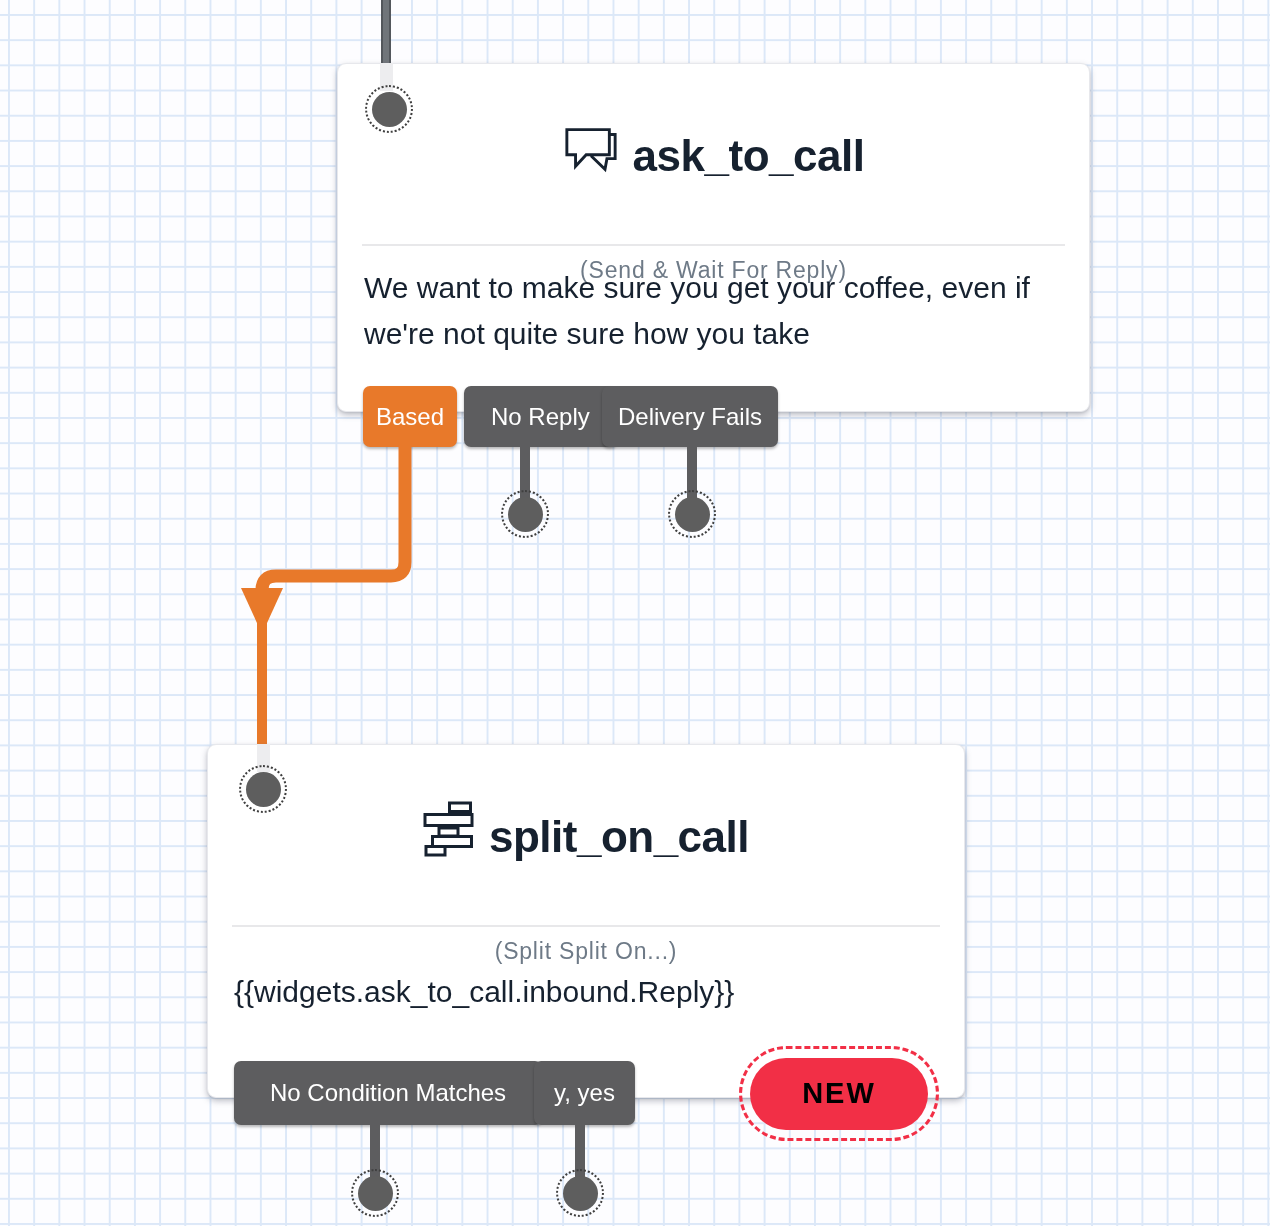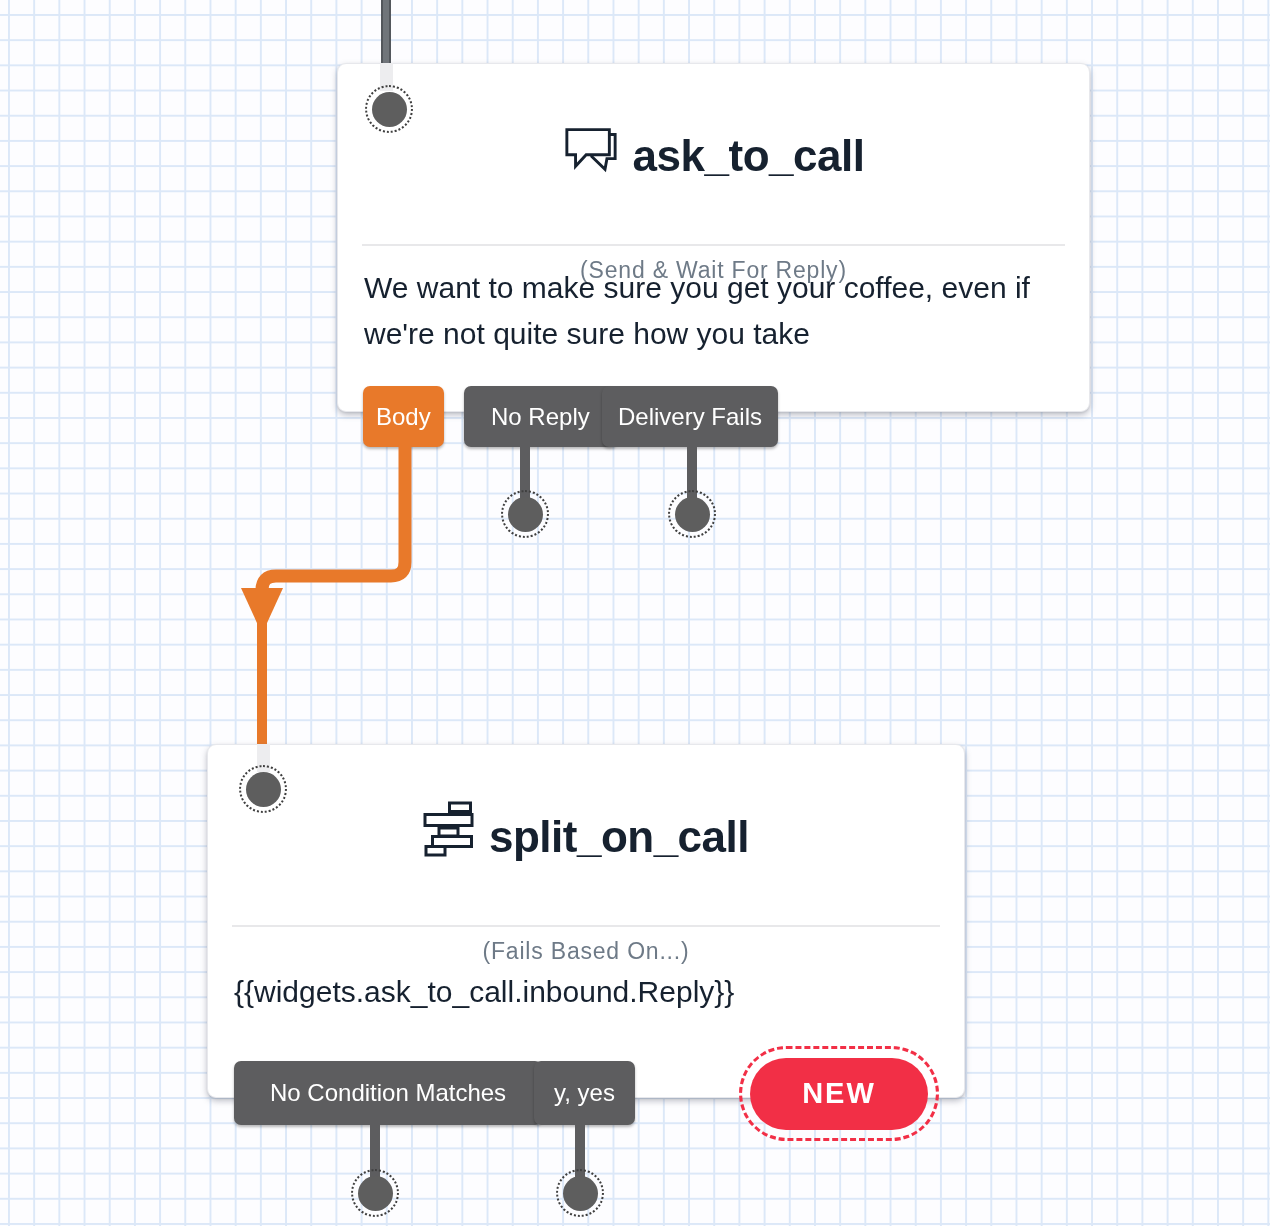--- a/index.html
+++ b/index.html
@@ -78,21 +78,21 @@
   
   .new-ring{
     position:absolute;left:531px;top:301px;width:200px;height:95px;
     border:3.5px dashed #f22f46;border-radius:48px;
     display:flex;align-items:center;justify-content:center;box-sizing:border-box;
     cursor:pointer;
   }
   .new-pill{
     width:178px;height:72px;background:#f22f46;border-radius:36px;
     display:flex;align-items:center;justify-content:center;
-    color:#ffffff;font-size:29px;font-weight:700;letter-spacing:2px;
+    color:#000000;font-size:29px;font-weight:700;letter-spacing:2px;
   }
 </style>
 </head>
 <body>
 
 <div class="canvas">
 
   <div class="incoming-line"></div>
 
   <div class="card card-ask">
@@ -109,21 +109,21 @@
       </svg>
       <span class="card-title">ask_to_call</span>
     </div>
 
     <div class="card-subtitle">(Send &amp; Wait For Reply)</div>
 
     <div class="card-divider"></div>
 
     <div class="card-body">We want to make sure you get your coffee, even if we're not quite sure how you take</div>
 
-    <div class="tbtn tbtn-orange" style="left:25px;top:322px;padding:0 13px;">Body</div>
+    <div class="tbtn tbtn-orange" style="left:25px;top:322px;padding:0 13px;">Based</div>
     <div class="tbtn" style="left:126px;top:322px;padding:0 27px;">No Reply</div>
     <div class="tbtn" style="left:264px;top:322px;padding:8px 16px;">Delivery Fails</div>
 
     <div class="stem" style="left:182px;top:376px;height:58px;"></div>
     <div class="dot-ring" style="left:163px;top:426px;">
         <div class="dot"></div>
       </div>
 
     <div class="stem" style="left:349px;top:376px;height:58px;"></div>
     <div class="dot-ring" style="left:330px;top:426px;">
@@ -150,21 +150,21 @@
           <rect x="26.5" y="2" width="21" height="8.5"></rect>
           <rect x="2" y="13.5" width="47" height="11"></rect>
           <rect x="16" y="27" width="19" height="8"></rect>
           <rect x="9.5" y="35.5" width="39" height="10"></rect>
           <rect x="3" y="45.5" width="19" height="8.5"></rect>
         </g>
       </svg>
       <span class="card-title">split_on_call</span>
     </div>
 
-    <div class="card-subtitle">(Fails Based On...)</div>
+    <div class="card-subtitle">(Split Split On...)</div>
 
     <div class="card-divider"></div>
 
     <div class="card-body">{{widgets.ask_to_call.inbound.Reply}}</div>
 
     <div class="tbtn" style="left:26px;top:316px;height:64px;padding:0 36px;">No Condition Matches</div>
     <div class="tbtn" style="left:326px;top:316px;height:64px;padding:0 20px;">y, yes</div>
 
     <div class="new-ring">
       <div class="new-pill">NEW</div>

